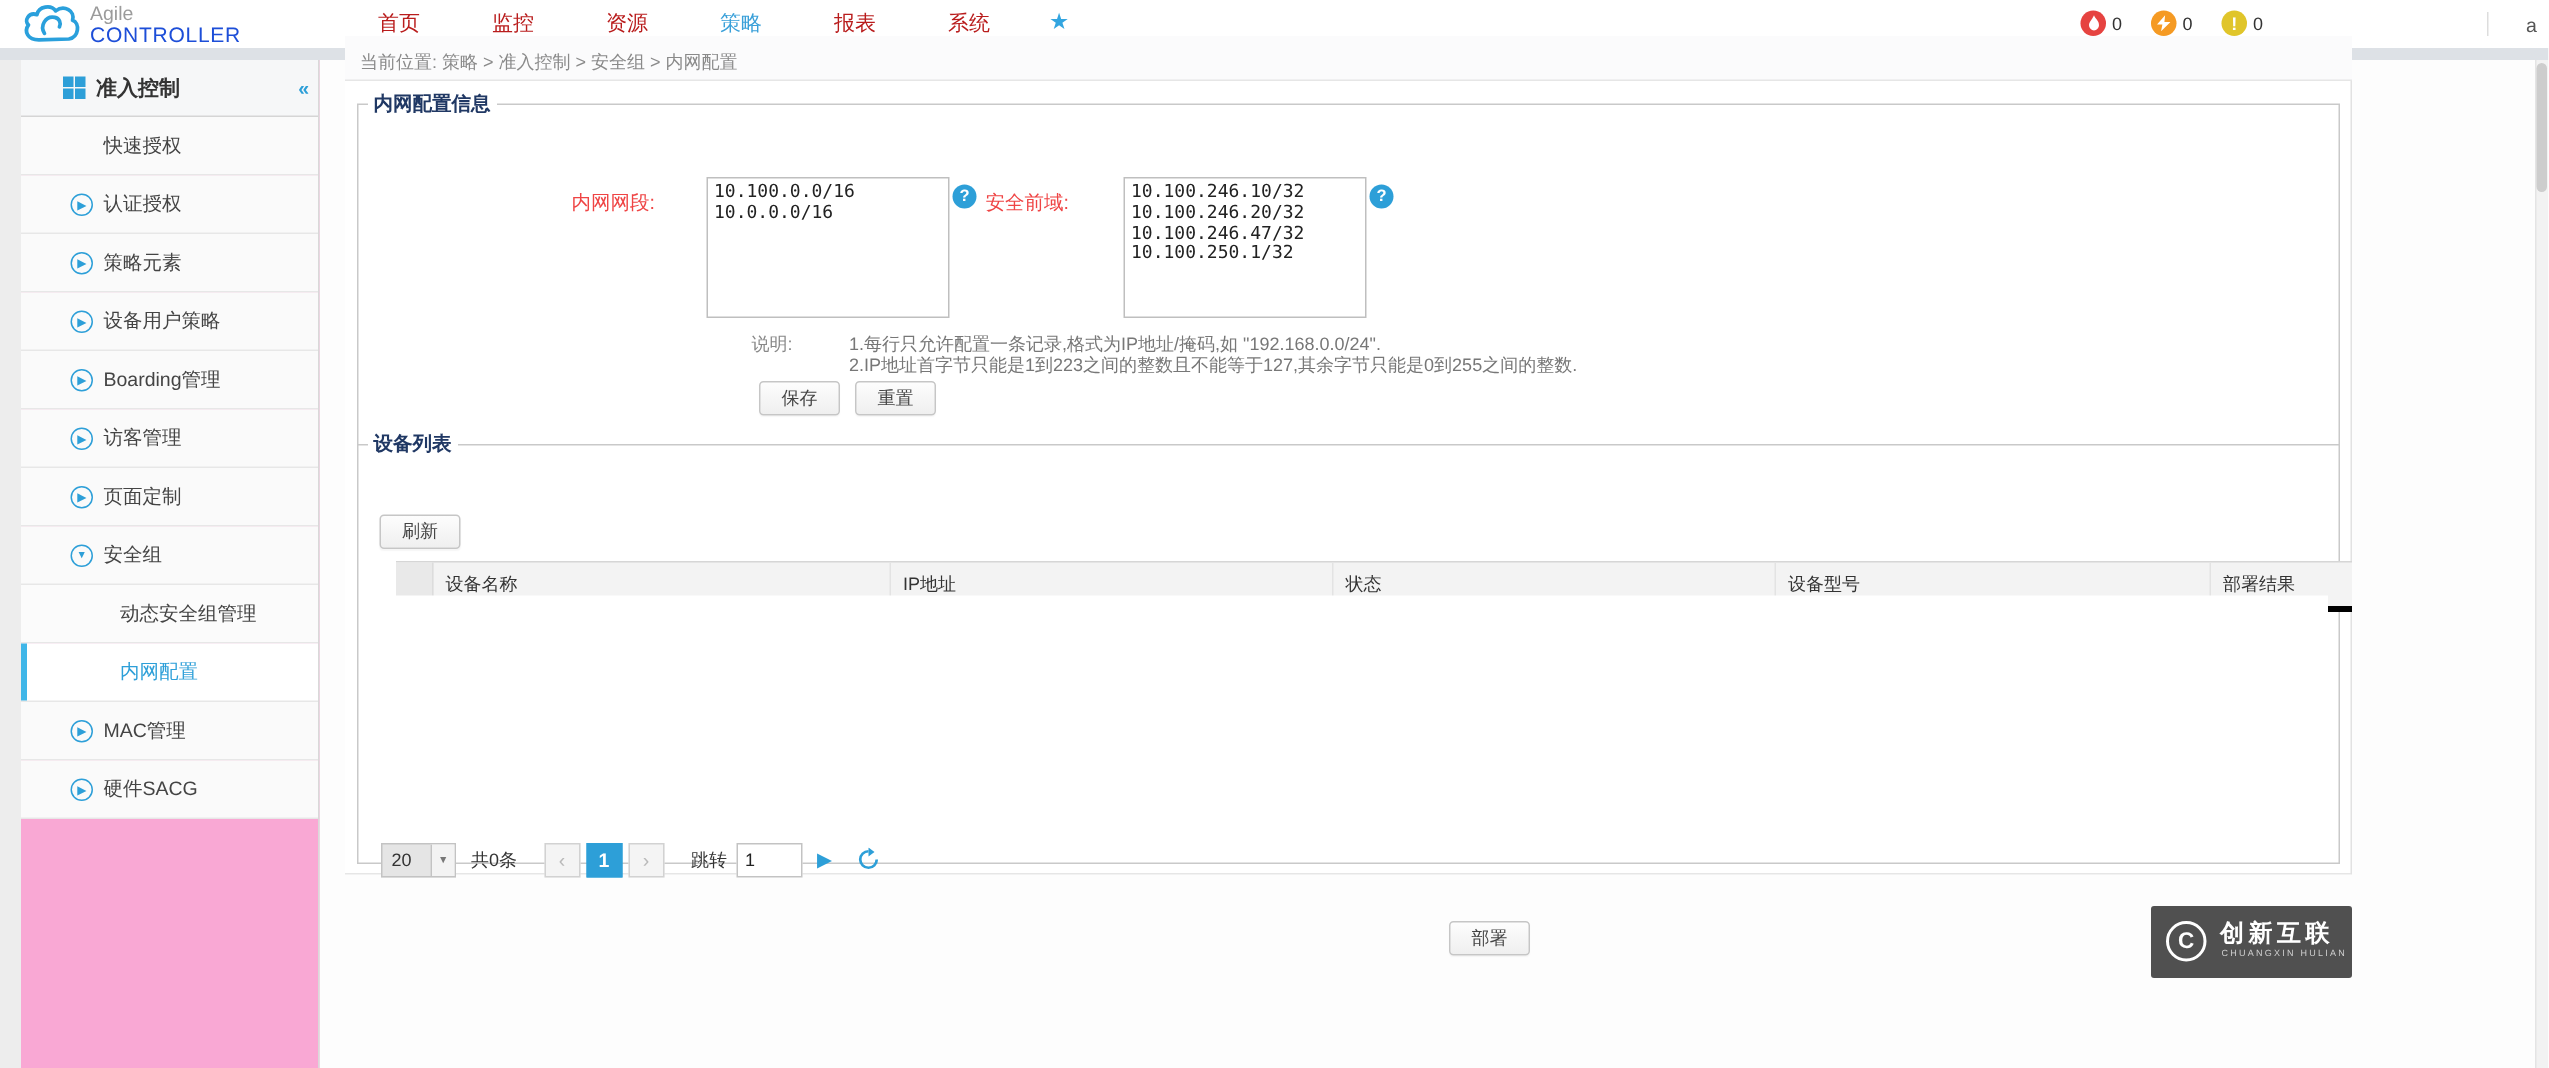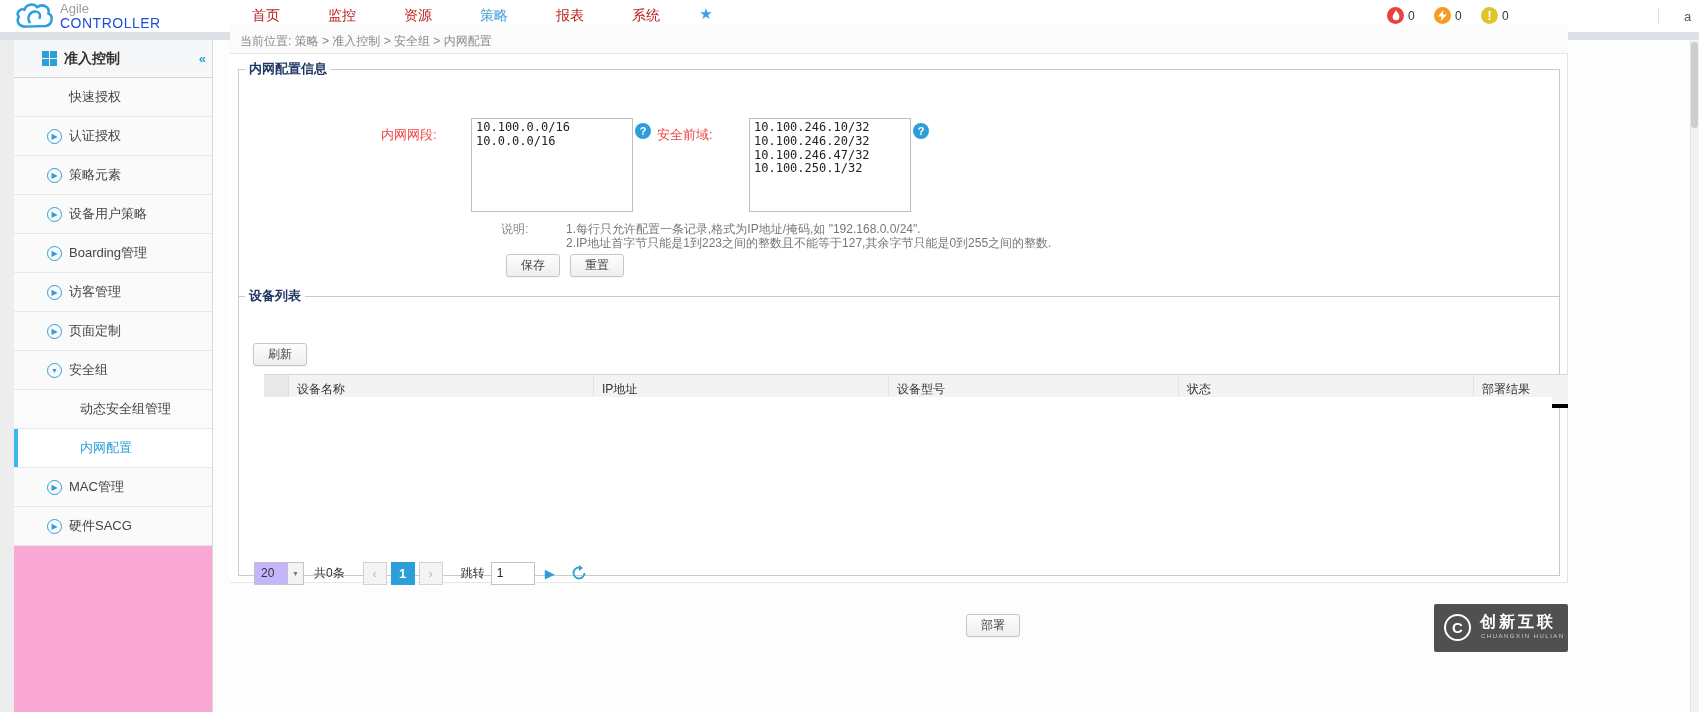--- a/index.html
+++ b/index.html
@@ -72,21 +72,21 @@
   
   #tbl-head { position:absolute; left:9px; top:69px; width:1304px; height:34px; background:#f3f3f3;
               border-top:1px solid #d6d6d6; border-bottom:4px solid #000000; display:flex;margin-left:16px; }
   #tbl-head .sel { width:25px; background:#e9e9e9; border-right:1px solid #dcdcdc; }
   #tbl-head .col { display:flex; align-items:center; padding-left:8px; font-size:12px; color:#333; border-right:1px solid #e3e3e3; }
   #tbl-head .col:last-child { border-right:none; }
   #tbl-body { position:absolute; left:9px; top:92px; width:1304px; height:163px; background:#fff; }
 
   
   #pager { position:absolute; left:15px; top:256px; height:24px; display:flex; align-items:center; }
-  .ps-box { display:flex; height:23px; border:1px solid #c3c3c3; background:#c4b5fd; }
+  .ps-box { display:flex; height:23px; border:1px solid #c3c3c3; background:#e5e5e5; }
   .ps-val { width:32px; display:flex; align-items:center; padding-left:6px; font-size:12px; color:#333; }
   .ps-caret { width:16px; border-left:1px solid #c3c3c3; background:#f3f3f3; display:flex; align-items:center; justify-content:center;
               color:#777; font-size:7px; cursor:pointer; }
   .total { margin-left:10px; color:#333; }
   .pg-btn { width:24px; height:23px; margin-left:4px; border:1px solid #d2d2d2; background:#f4f4f4; color:#b9b9b9;
             display:flex; align-items:center; justify-content:center; font-size:13px; cursor:pointer; }
   .pg-btn.cur { background:#2d9fd8; border-color:#2d9fd8; color:#fff; font-weight:bold; cursor:default; }
   .pg-btn.first { margin-left:18px; }
   .jump-lbl { margin-left:18px; color:#333; }
   .jump-in { width:44px; height:23px; margin-left:6px; border:1px solid #c3c3c3; padding-left:5px; font-size:12px; color:#222;
@@ -249,22 +249,22 @@
 
     <fieldset id="fs-devices">
       <legend>设备列表</legend>
 
       <button class="btn" style="left:14px; top:38px;">刷新</button>
 
       <div id="tbl-head">
         <div class="sel"></div>
         <div class="col" style="width:305px;">设备名称</div>
         <div class="col" style="width:295px;">IP地址</div>
+        <div class="col" style="width:295px;">状态</div>
         <div class="col" style="width:290px;">设备型号</div>
-        <div class="col" style="width:295px;">状态</div>
         <div class="col" style="flex:1;">部署结果</div>
       </div>
       <div id="tbl-body"></div>
 
       <div id="pager">
         <div class="ps-box">
           <span class="ps-val">20</span>
           <span class="ps-caret">▼</span>
         </div>
         <span class="total">共0条</span>

